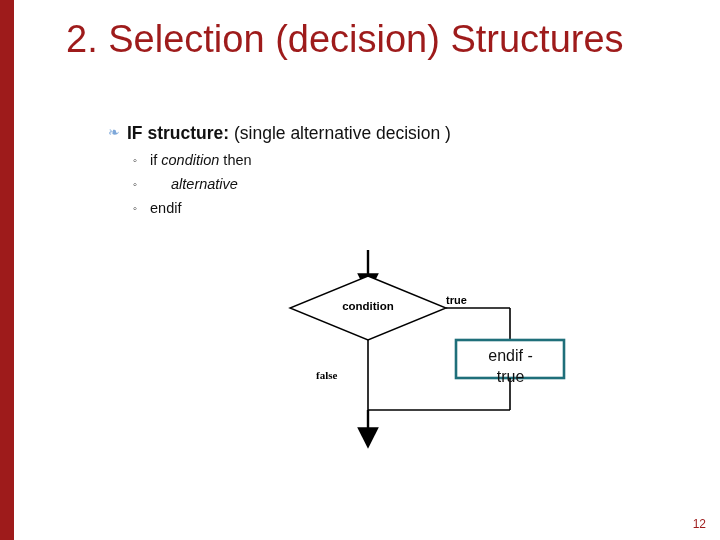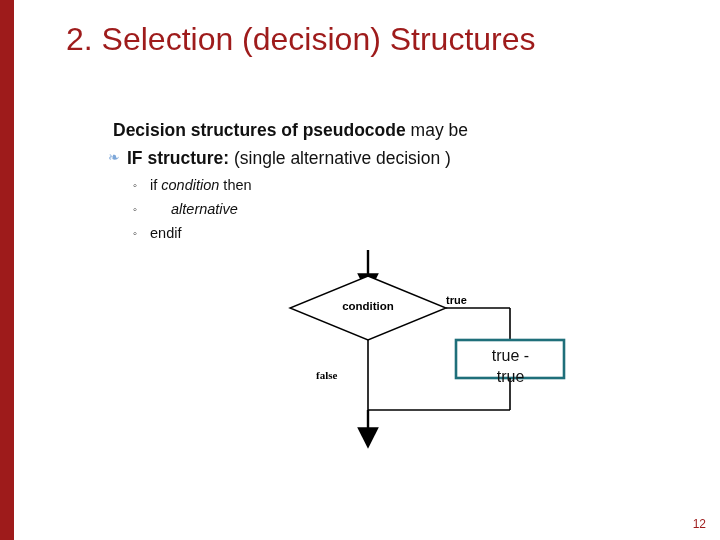--- a/index.html
+++ b/index.html
@@ -24,21 +24,21 @@
     height: 540px;
     background: #9e1b1b;
   }
 
   .slide-title {
     position: absolute;
     left: 66px;
     top: 20px;
     width: 620px;
     color: #9e1b1b;
-    font-size: 32px;
+    font-size: 38px;
     line-height: 39px;
     font-weight: normal;
     letter-spacing: 0px;
   }
 
   .body-block {
     position: absolute;
     left: 113px;
     top: 118px;
     width: 600px;
@@ -156,23 +156,20 @@
 </style>
 </head>
 <body>
 
 <div class="left-bar"></div>
 
 <div class="slide-title">2. Selection (decision) Structures</div>
 
 <div class="body-block">
 
-  <div class="lvl1">
-    <span class="strong">Decision structures of pseudocode</span><span> may be</span>
-  </div>
 
   <div class="lvl2">
     <span class="bullet-star">❧</span><span class="strong">IF structure:</span><span>  (single alternative decision )</span>
   </div>
 
   <div class="lvl3">
     <span class="bullet-circ">◦</span><span class="bold">if </span><span class="ital">condition</span><span class="bold"> then</span>
   </div>
 
   <div class="lvl3 indent-extra">
@@ -207,18 +204,18 @@
 
     <line x1="98" y1="90" x2="98" y2="160" stroke="#000000" stroke-width="1.6"></line>
 
     <line x1="98" y1="160" x2="98" y2="188" stroke="#000000" stroke-width="2.4" marker-end="url(#arrow)"></line>
   </svg>
 
   <div class="flow-label lbl-condition">condition</div>
   <div class="flow-label lbl-true">true</div>
   <div class="flow-label lbl-false">false</div>
   <div class="flow-label lbl-then">
-    <span>true -</span><br>
+    <span>endif -</span><br>
     <span>true</span>
   </div>
 </div>
 
 <div class="page-number">12</div>
 
 </body></html>

